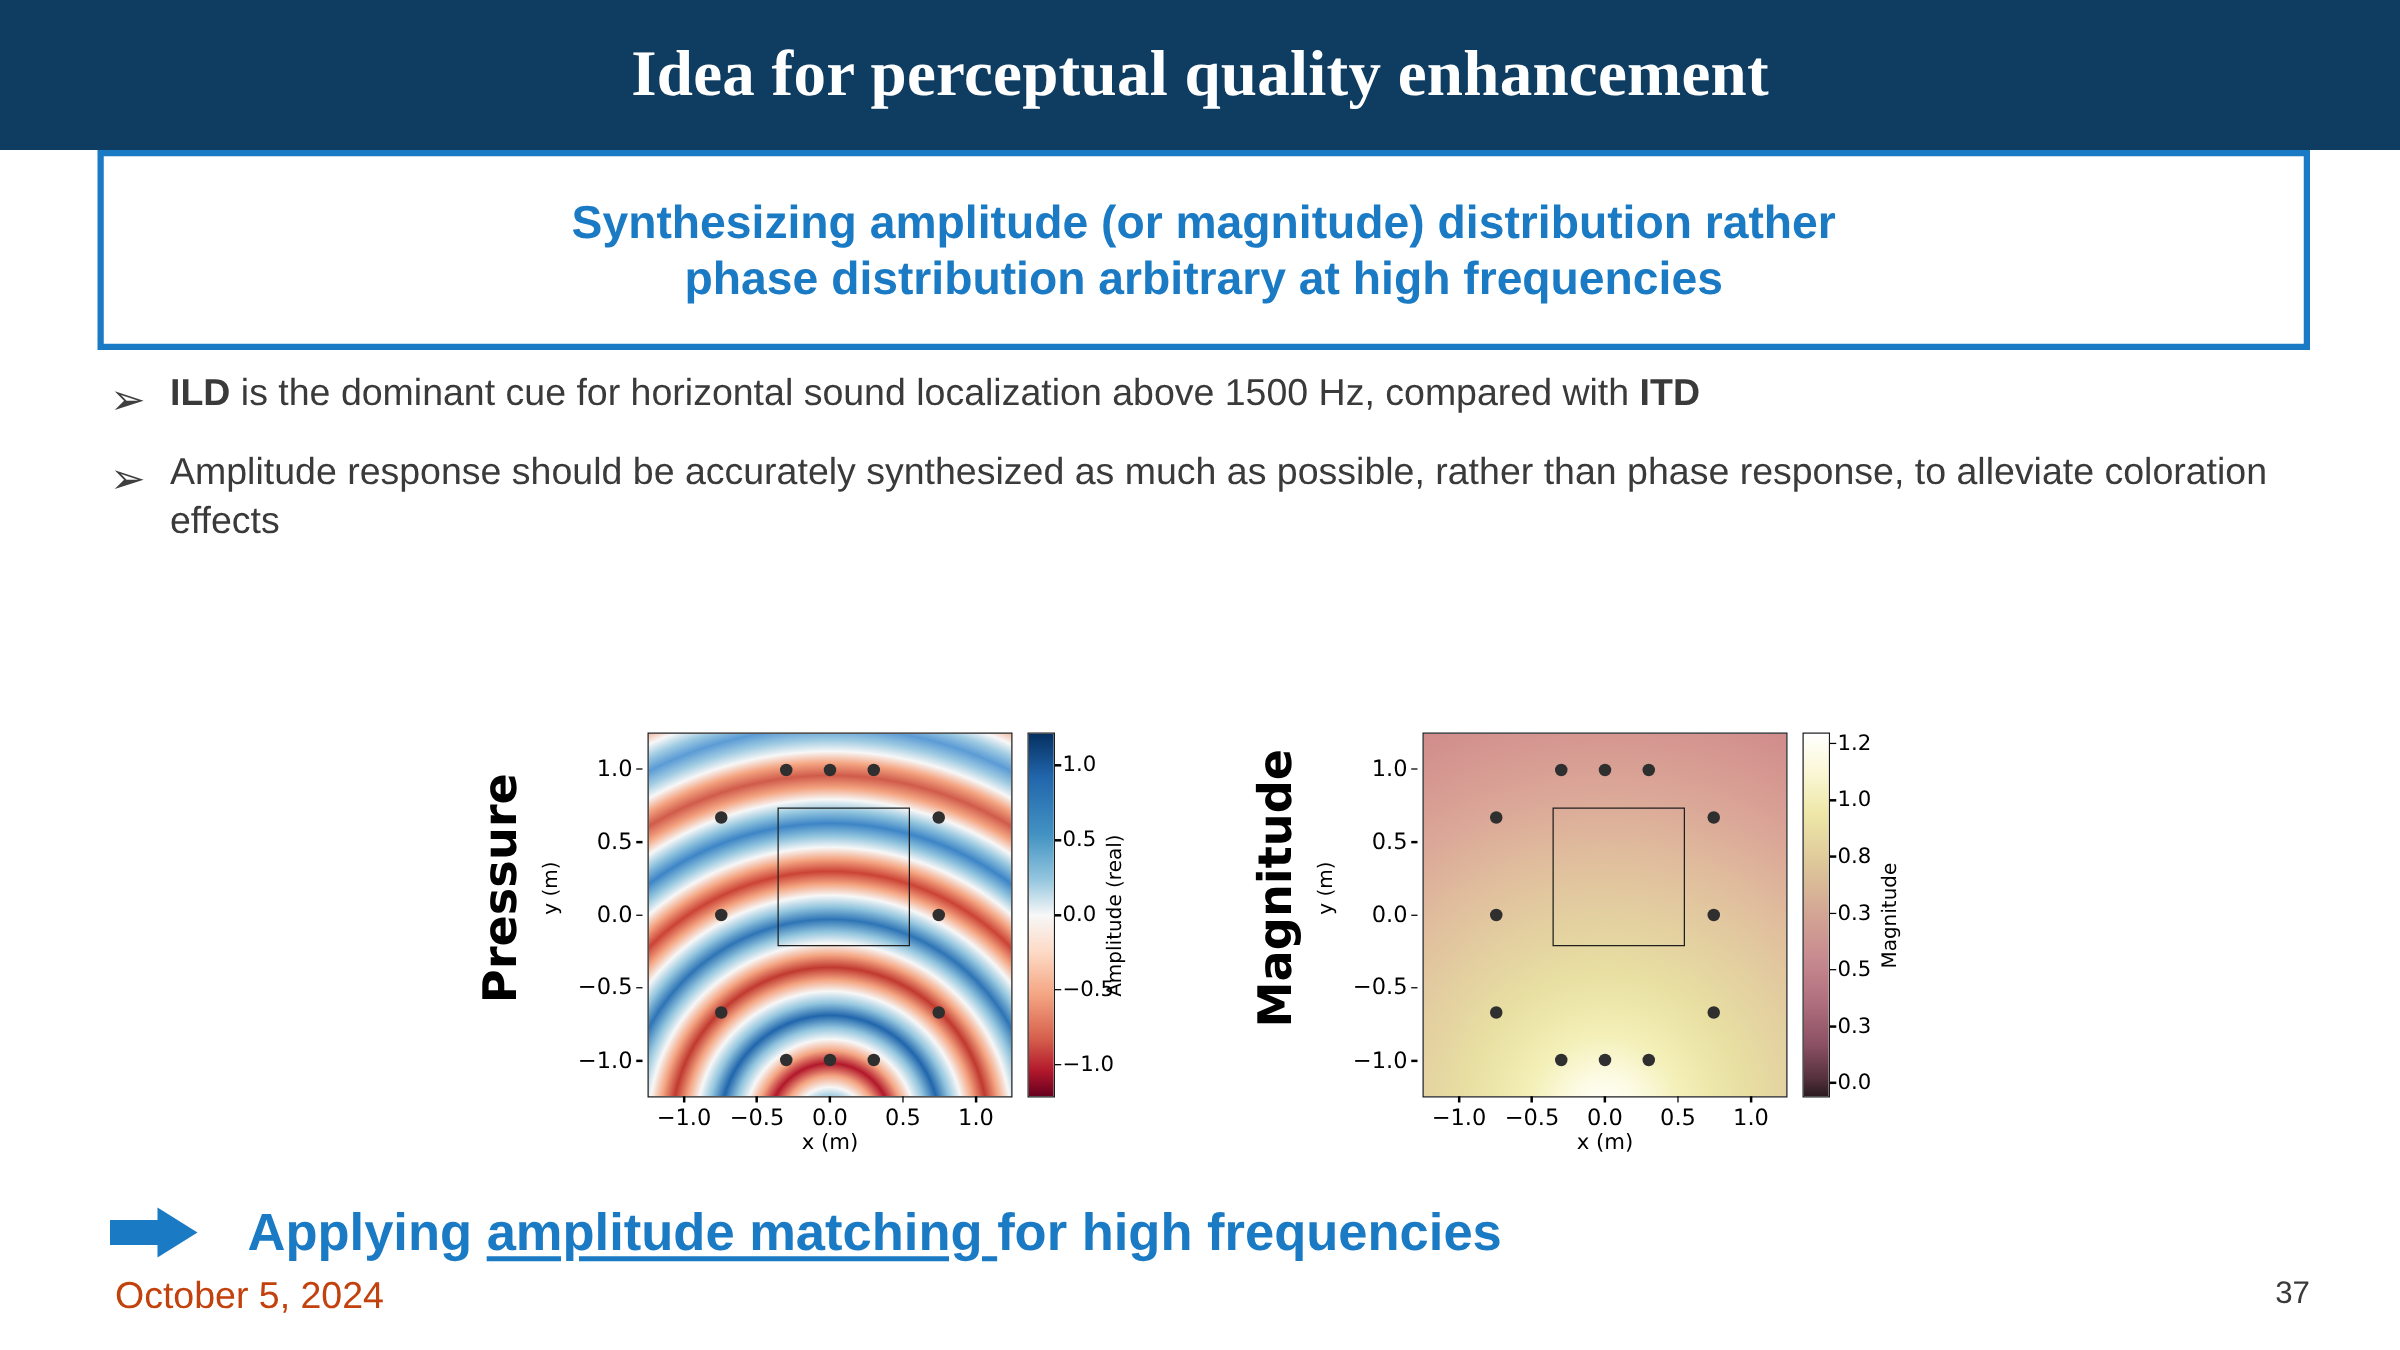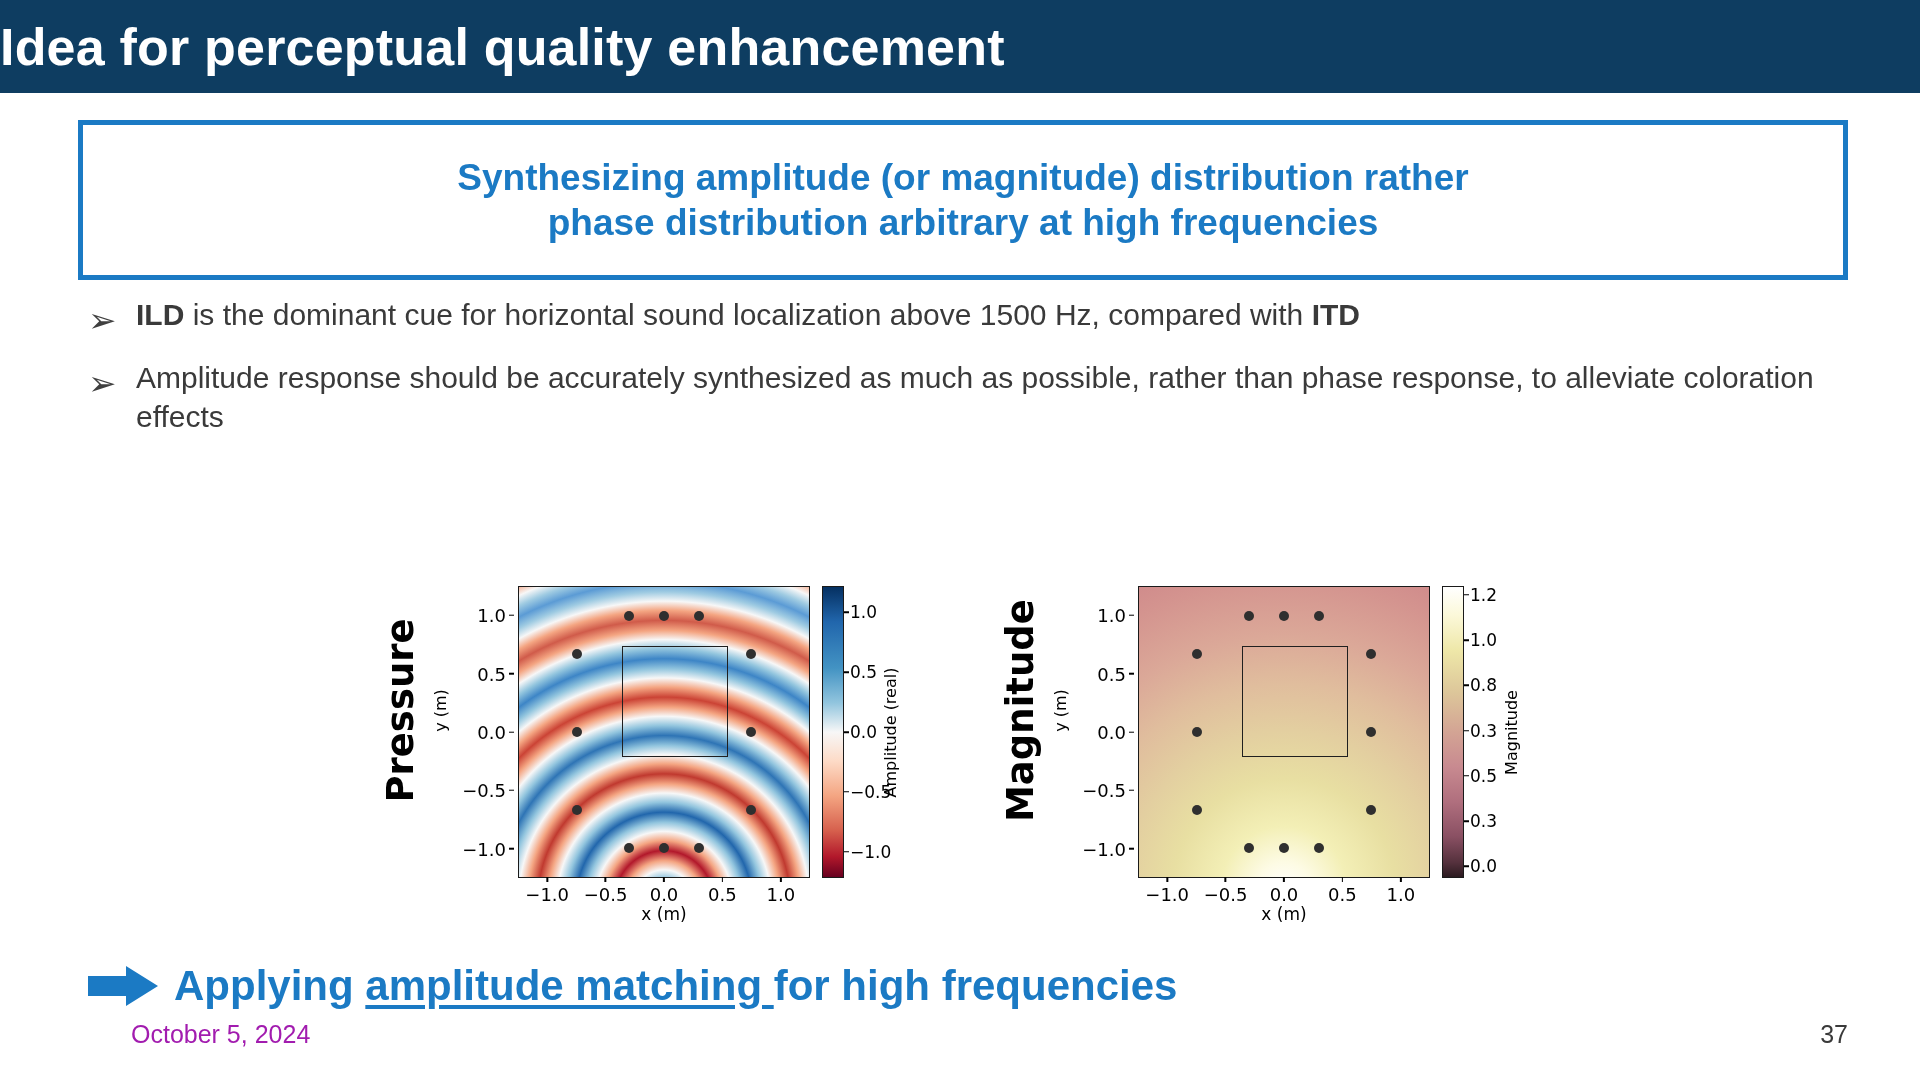--- a/index.html
+++ b/index.html
@@ -6,23 +6,23 @@
   body{
     width:1920px;height:1080px;
     background:#ffffff;
     font-family:"Liberation Sans", sans-serif;
     overflow:hidden;
     position:relative;
     -webkit-font-smoothing:antialiased;
   }
   
   .title-bar{
-    position:absolute;left:0;top:0;width:1920px;height:93px;
+    position:absolute;left:0;top:0;width:1920px;height:120px;
     background:var(--navy,#0e3d61);
-    display:flex;align-items:center;
+    display:flex;align-items:center;justify-content:center;font-family:Liberation Serif, serif;
   }
   .title-bar .title-text{
     color:#ffffff;font-size:52px;font-weight:bold;letter-spacing:.2px;
     line-height:1;white-space:nowrap;
   }
   
   .callout{
     position:absolute;left:78px;top:120px;width:1770px;height:160px;
     border:5px solid #1b7ac4;background:#ffffff;box-sizing:border-box;
     display:flex;flex-direction:column;align-items:center;justify-content:center;
@@ -140,26 +140,26 @@
   }
   
   .conclusion{
     position:absolute;left:88px;top:955px;width:1700px;height:62px;
     display:flex;align-items:center;
   }
   .arrow-icon{
     width:72px;height:44px;flex:0 0 72px;margin-right:14px;
   }
   .conclusion .ctext{
-    font-size:42px;font-weight:bold;color:#1b7ac4;white-space:nowrap;
+    font-size:42px;font-weight:bold;color:#1b7ac4;white-space:nowrap;margin-left:24px;
   }
   .conclusion .ctext .ul{text-decoration:underline;text-underline-offset:5px;}
   
   .footer-date{
-    position:absolute;left:92px;top:1020px;font-size:25px;color:#a21caf;margin-left:39px;
+    position:absolute;left:92px;top:1020px;font-size:30px;color:#c2410c;
   }
   .footer-page{
     position:absolute;right:72px;top:1020px;font-size:25px;color:#3a3a3a;
   }
 </style>
 </head>
 <body>
 
 <div class="title-bar">
   <div class="title-text">Idea for perceptual quality enhancement</div>

